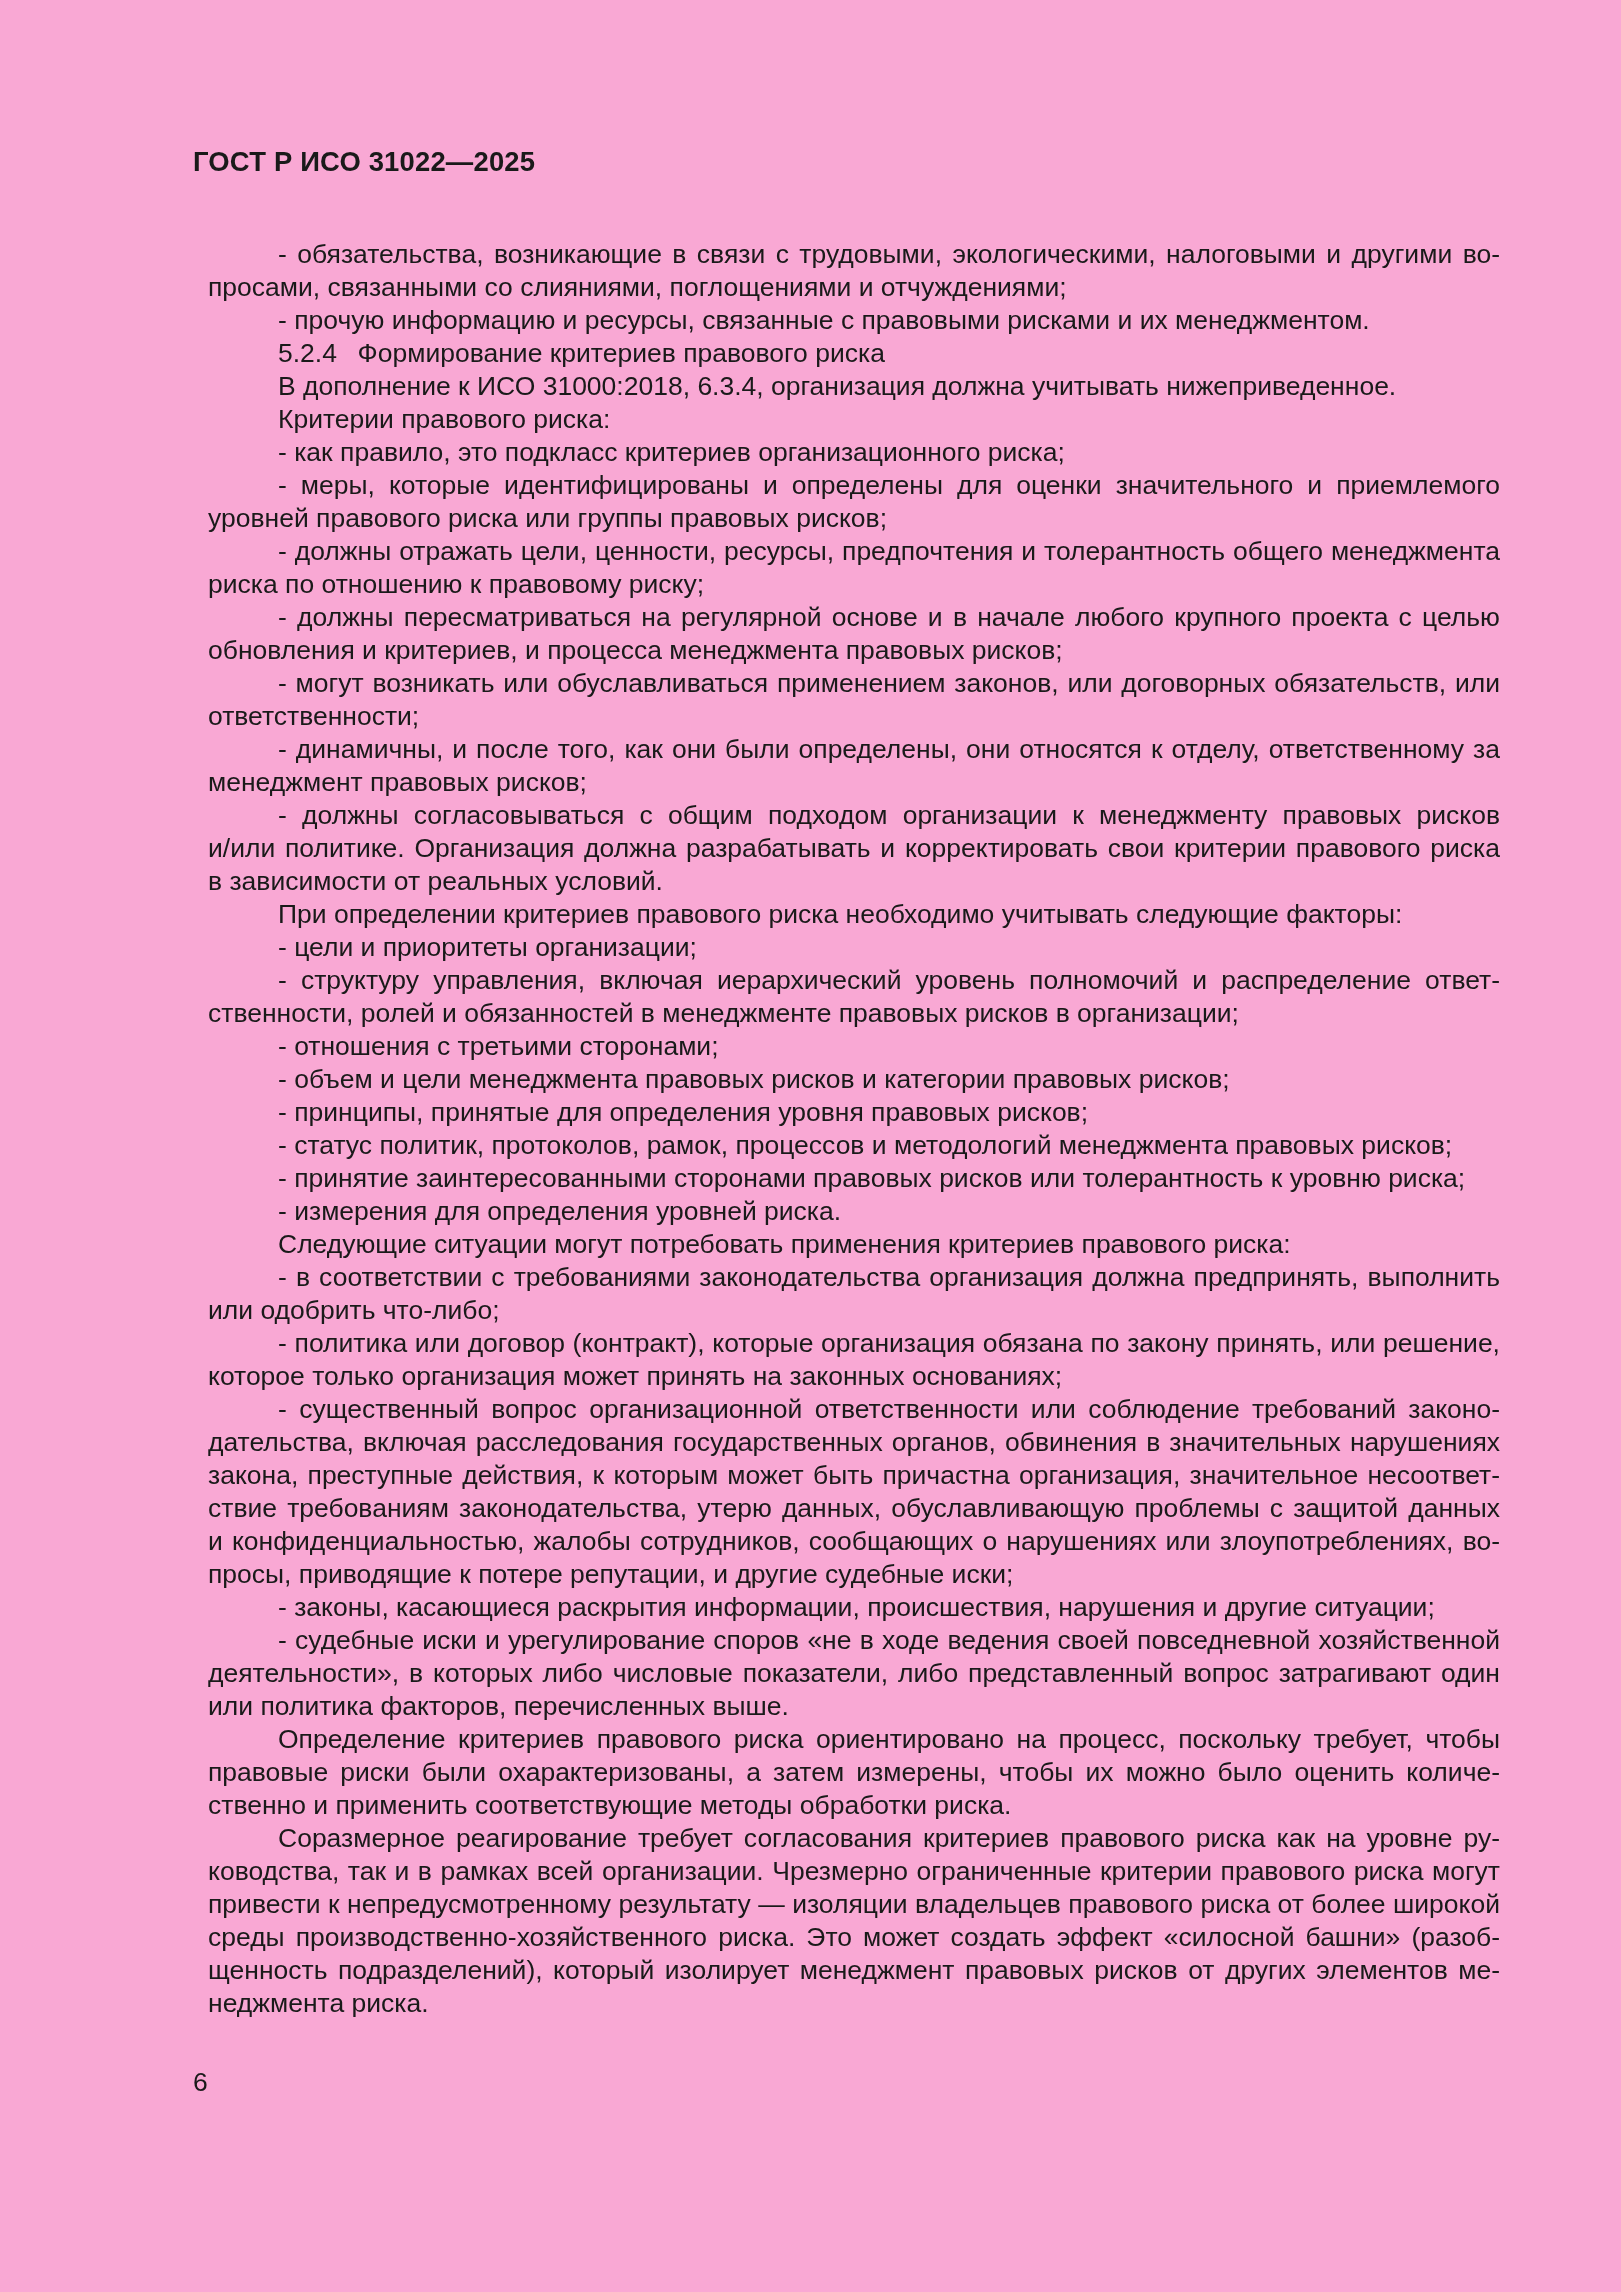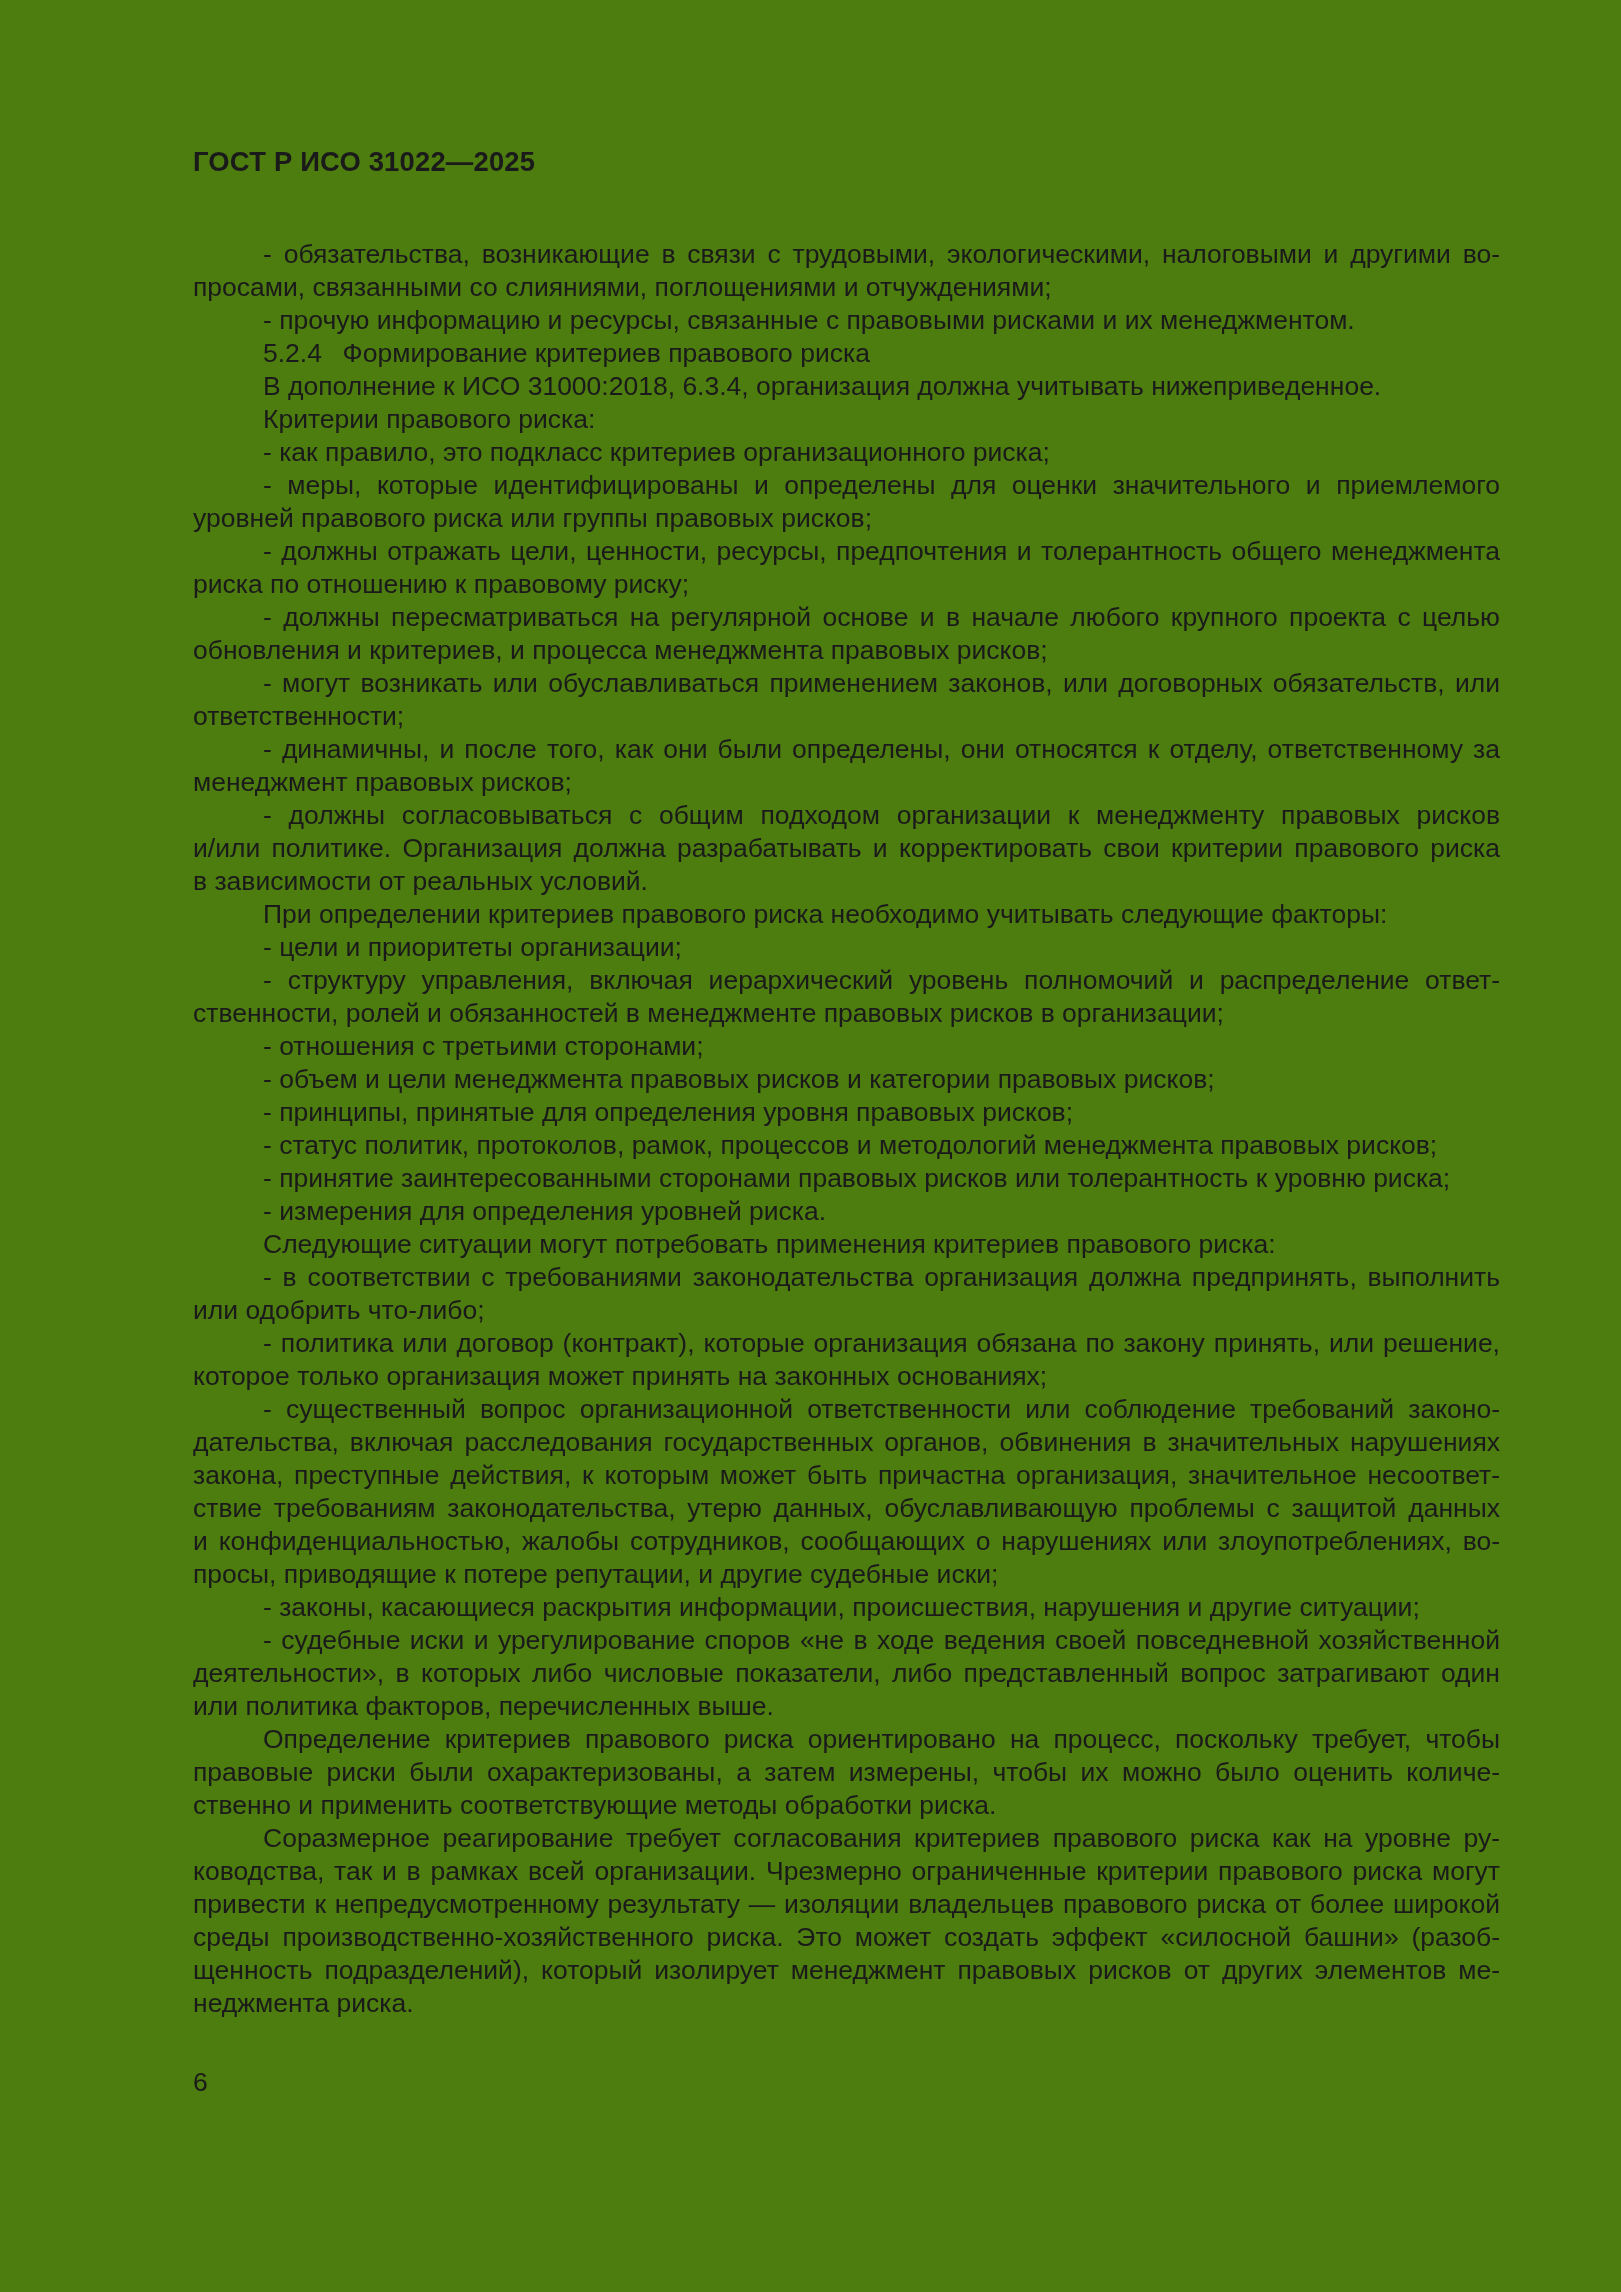--- a/index.html
+++ b/index.html
@@ -5,21 +5,21 @@
 <style>
   html, body {
     margin: 0;
     padding: 0;
     background: #ffffff;
   }
   .page {
     position: relative;
     width: 1621px;
     height: 2293px;
-    background: #4d7c0f;
+    background: #f9a8d4;
     font-family: "Liberation Sans", sans-serif;
     color: #1a1a1a;
     overflow: hidden;
   }
   .doc-header {
     position: absolute;
     left: 193px;
     top: 145px;
     font-size: 27.4px;
     line-height: 33px;
@@ -31,20 +31,21 @@
     position: absolute;
     left: 193px;
     top: 238px;
     width: 1307px;
     font-size: 26.5px;
     line-height: 33px;
   }
   .ln {
     text-align: justify;
     text-align-last: justify;
+    margin-left: 15px;
   }
   .ln.last {
     text-align: right;
     text-align-last: left;
   }
   .ln.first {
     padding-left: 70px;
   }
   .ln.bold {
     font-weight: 400;

